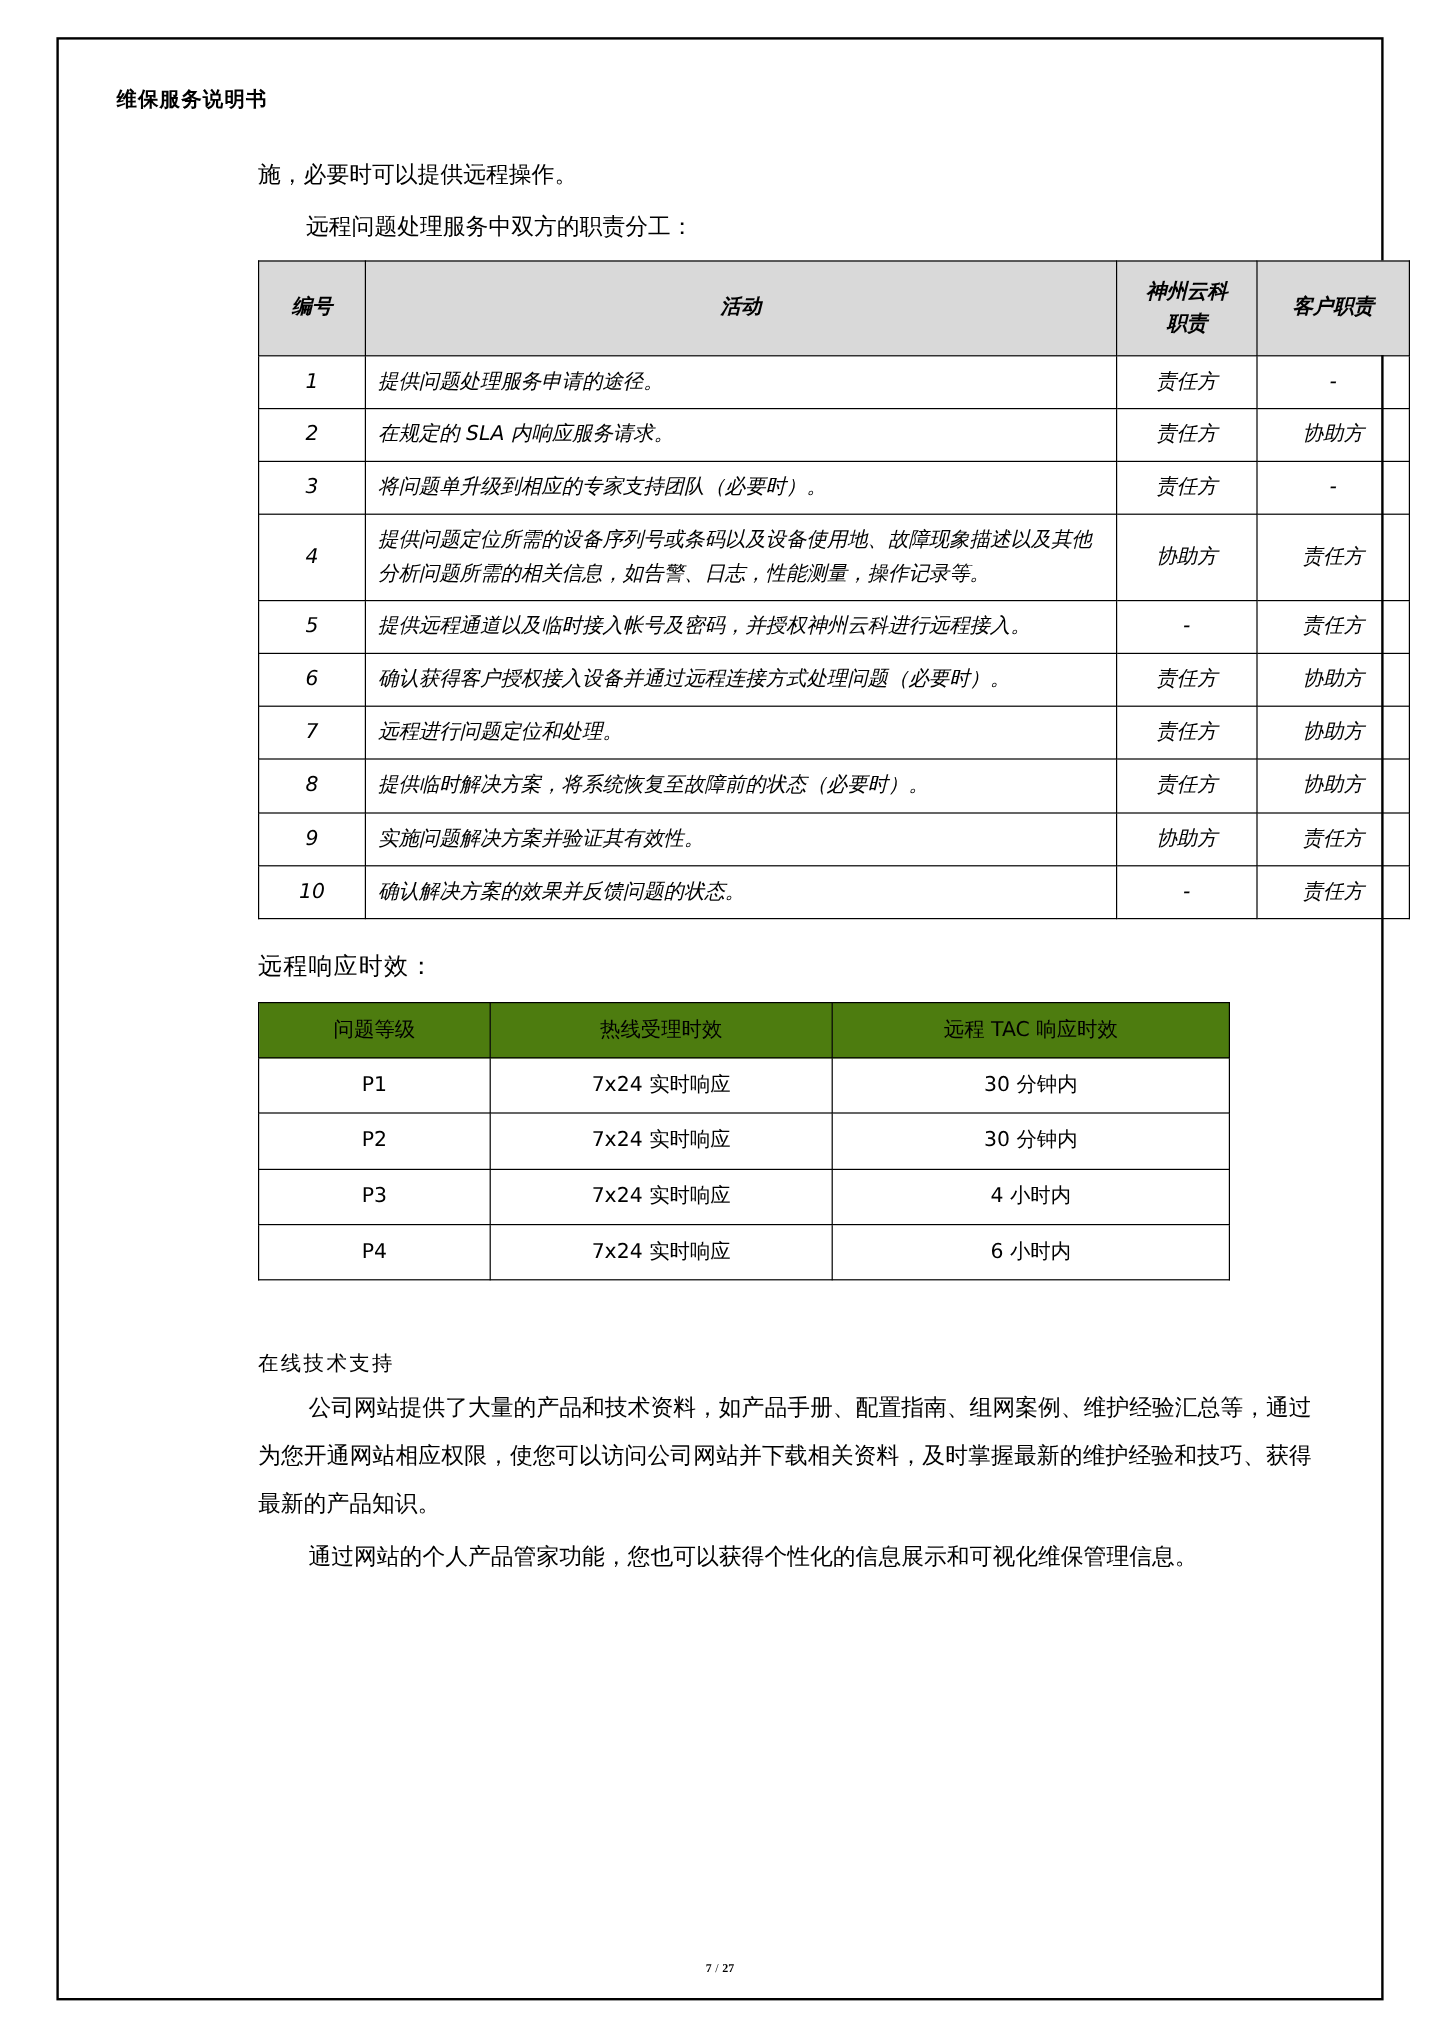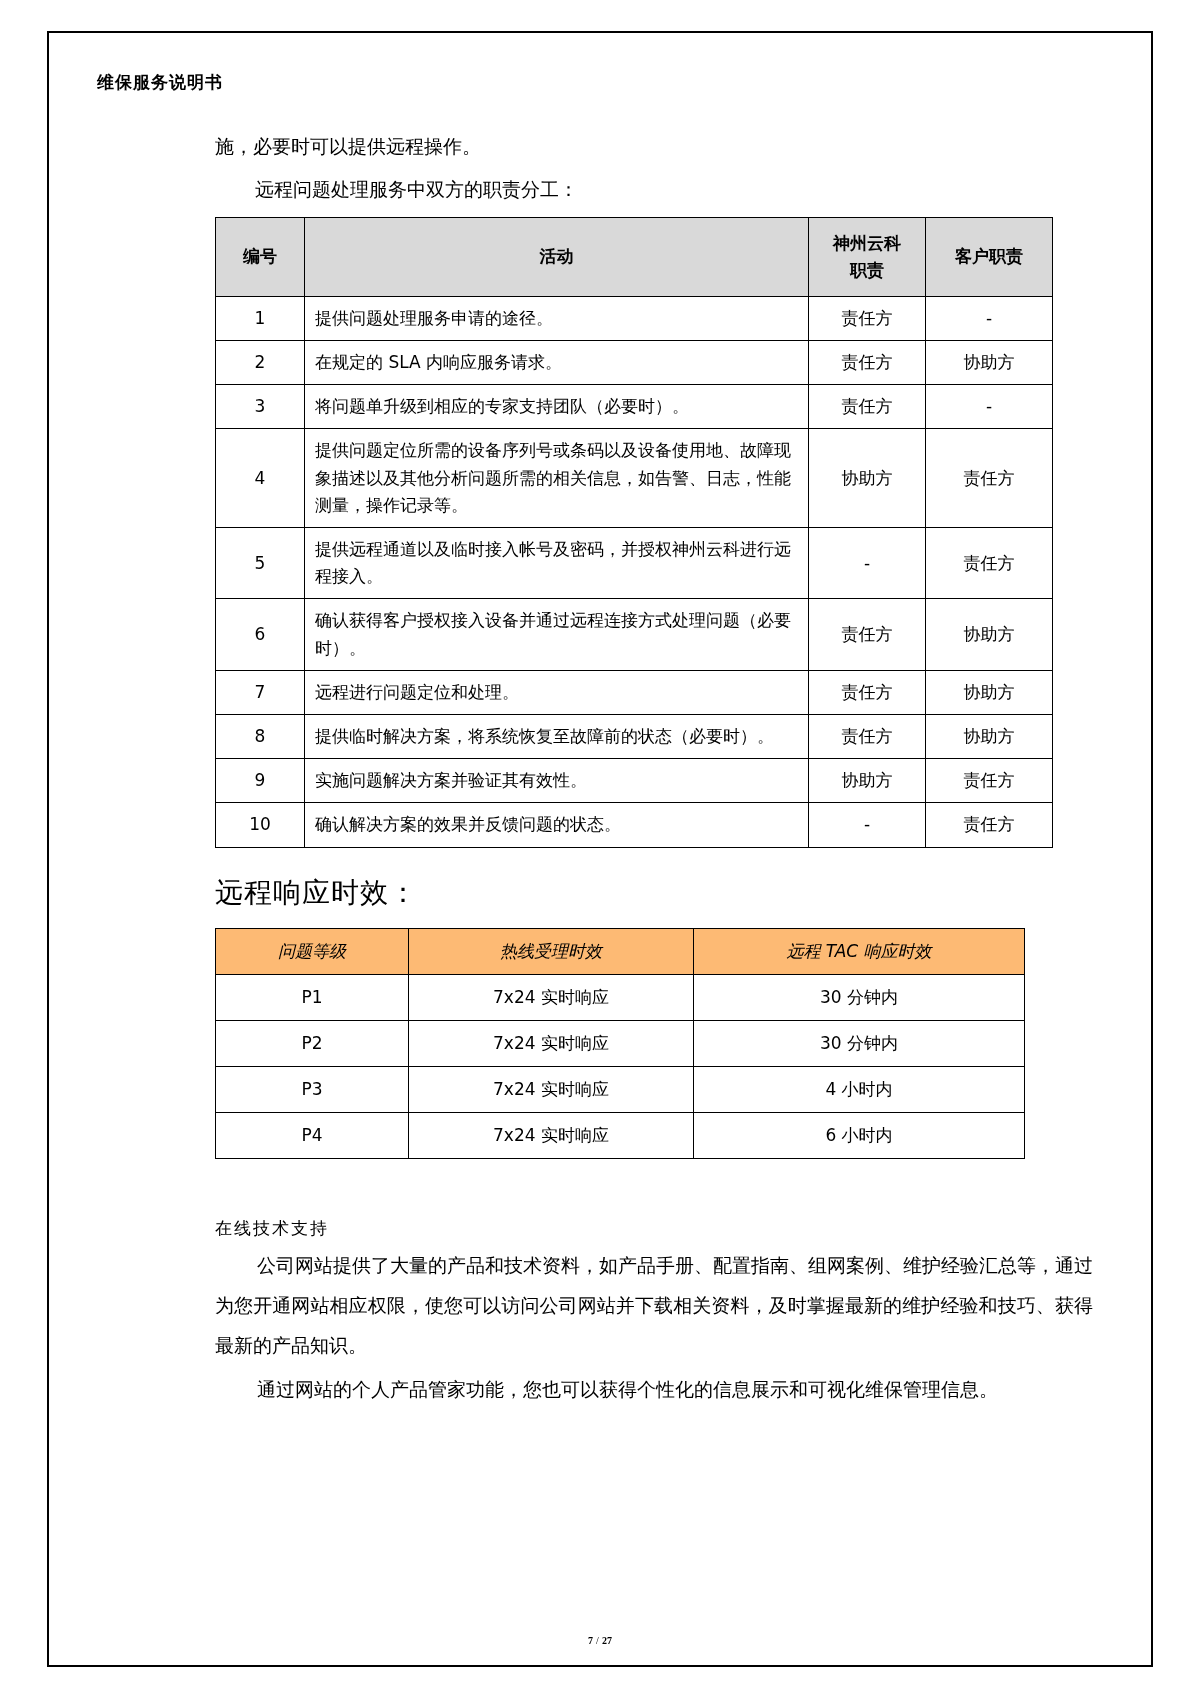--- a/index.html
+++ b/index.html
@@ -56,61 +56,61 @@
   }
   .para.indent {
     padding-left: 158px;
   }
   table {
     border-collapse: collapse;
     table-layout: fixed;
     margin-left: 118px;
   }
   table.t1 {
-    width: 838px;
+    width: 960px;
     margin-bottom: 26px;
+    font-style: italic;
   }
   table.t1 td, table.t1 th {
     border: 1.5px solid #000000;
     font-size: 17px;
     padding: 8px 10px;
     vertical-align: middle;
     line-height: 1.6;
   }
   table.t1 thead td {
     background: #d9d9d9;
     font-weight: bold;
     text-align: center;
     padding: 12px 8px;
   }
   .c-num { text-align: center; width: 72px; }
   .c-act { text-align: left; }
   .c-a { text-align: center; width: 100px; }
   .c-b { text-align: center; width: 110px; }
 
   .sect-title {
-    font-size: 28px;
+    font-size: 20px;
     padding-left: 118px;
     margin: 26px 0 16px 0;
     letter-spacing: 1px;
   }
   table.t2 {
     width: 770px;
     margin-bottom: 10px;
   }
   table.t2 td {
     border: 1.5px solid #000000;
     font-size: 17px;
     text-align: center;
     padding: 9px 6px;
     line-height: 1.6;
   }
   table.t2 thead td {
-    background: #fdba74;
-    font-style: italic;
+    background: #4d7c0f;
   }
   .col-level { width: 180px; }
   .col-hot { width: 272px; }
   .col-tac { width: 318px; }
 
   .h2 {
     font-size: 17px;
     padding-left: 118px;
     margin: 58px 0 6px 0;
     letter-spacing: 2px;

